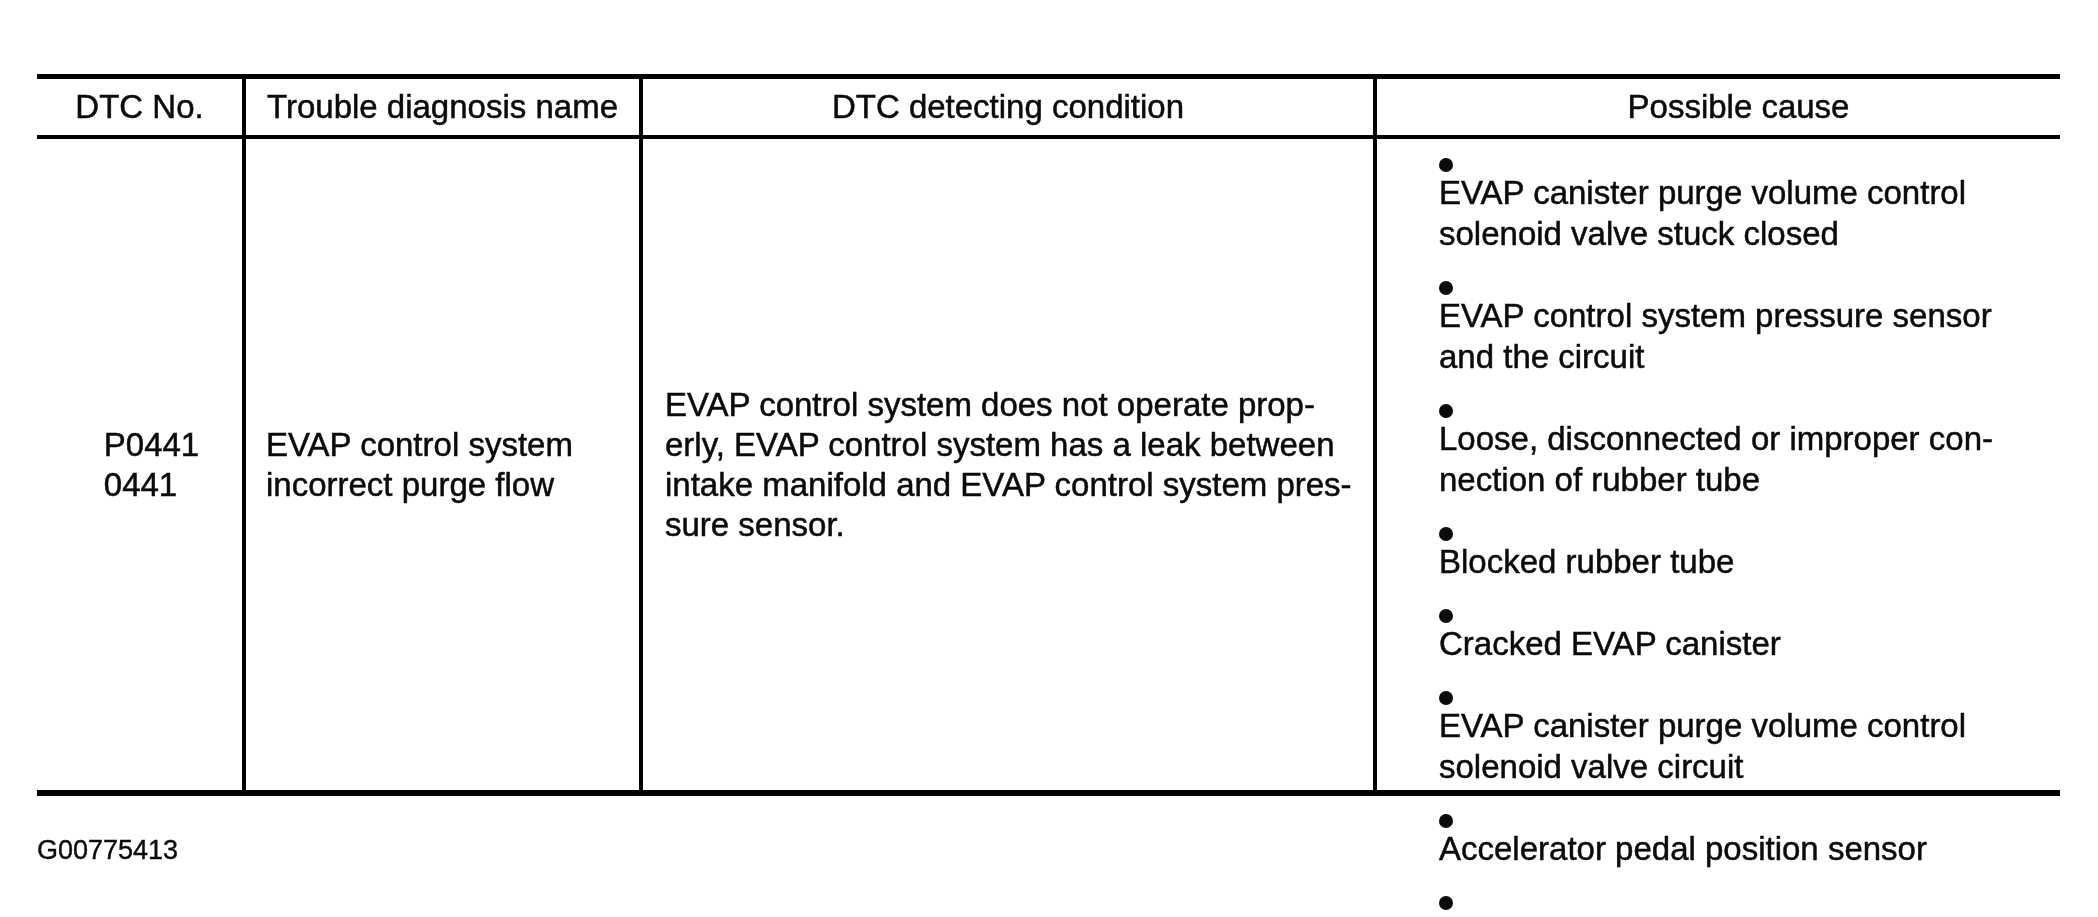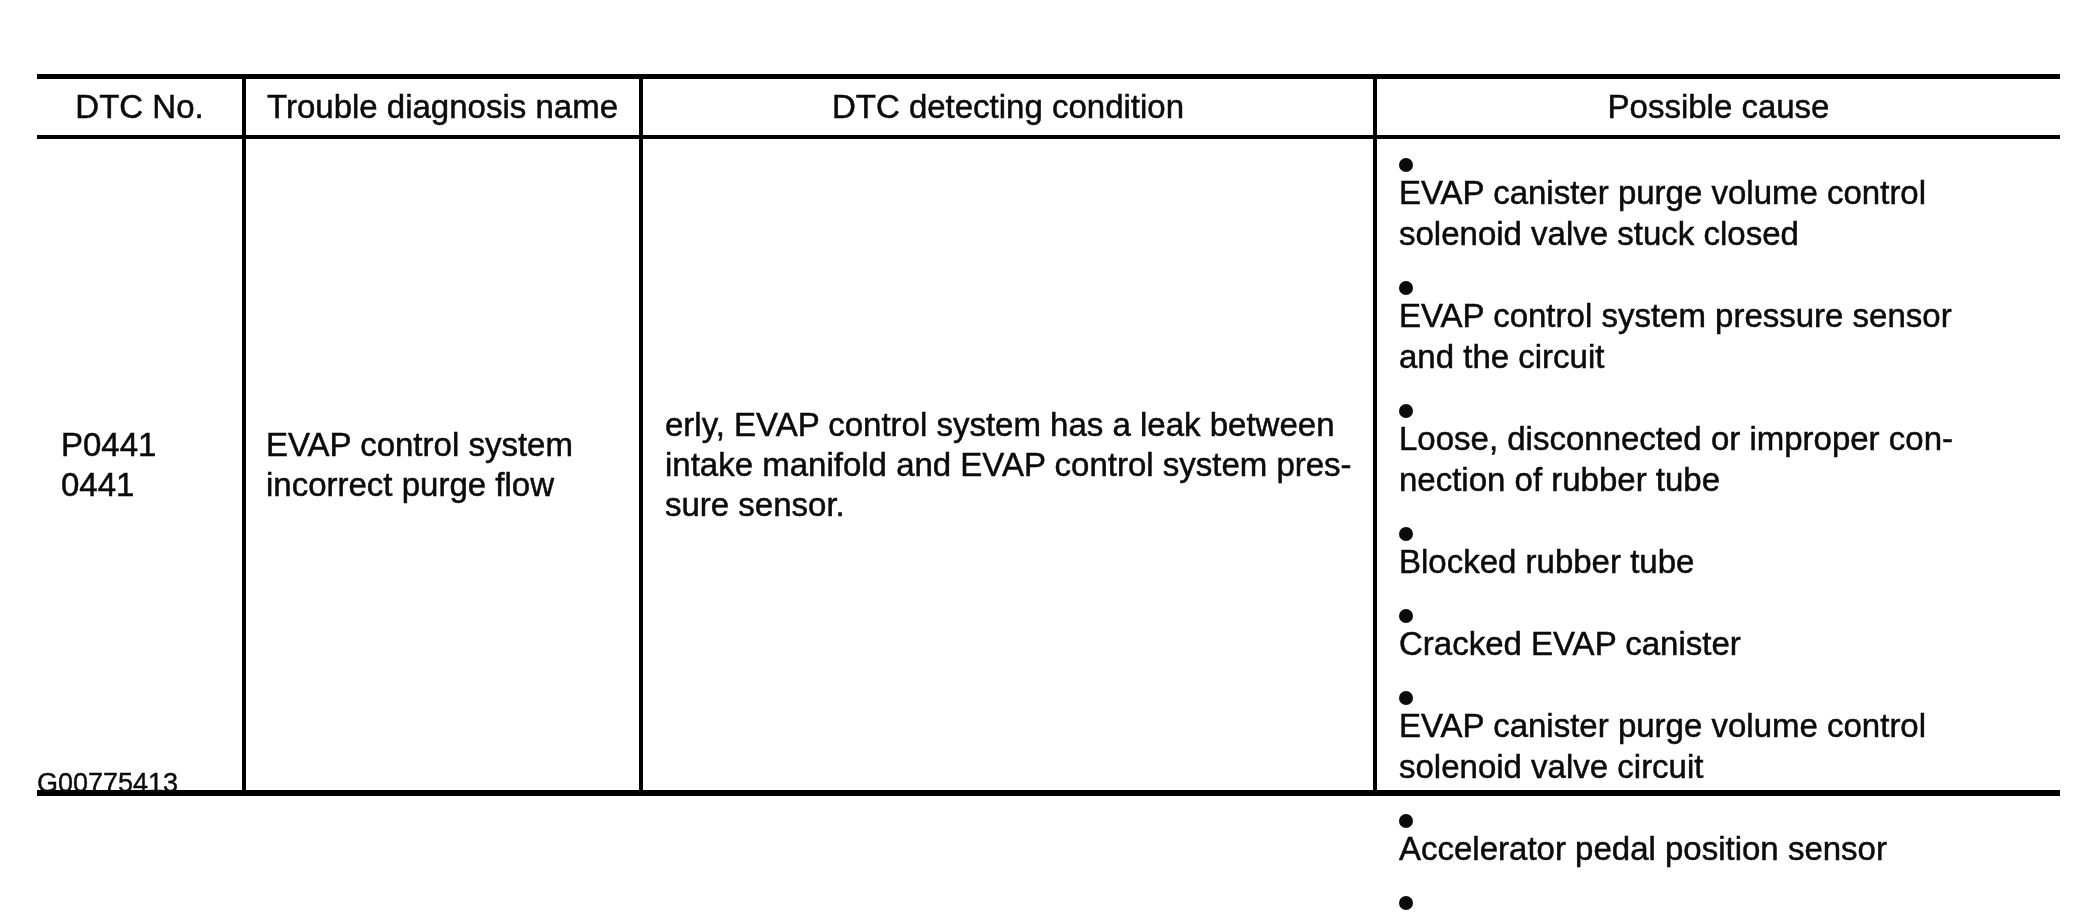--- a/index.html
+++ b/index.html
@@ -19,24 +19,24 @@
     border-top: 5px solid #000;
     border-bottom: 6px solid #000;
     font-size: 33px;
     -webkit-text-stroke: 0.5px currentColor;
   }
   .trow { display: flex; }
   .thead { height: 56px; border-bottom: 4px solid #000; }
   .tbody { height: 651px; }
 
   .cell { box-sizing: border-box; }
-  .c1 { width: 209px; }
+  .c1 { width: 209px; align-items: center; }
   .c2 { width: 397px; }
   .c3 { width: 734px; }
-  .c4 { width: 683px; }
+  .c4 { width: 683px; padding-left: 40px; }
   .sep { border-right: 4px solid #000; }
 
   .th {
     display: flex; align-items: center; justify-content: center;
     text-align: center;
   }
 
   .center-v { display: flex; flex-direction: column; justify-content: center; }
   .td.c1 { padding-left: 24px; }
   .td.c2 { padding-left: 20px; padding-right: 24px; }
@@ -61,21 +61,21 @@
     width: 14px; height: 14px;
     border-radius: 50%;
     background: #0b0b0b;
     margin-top: 13px;
     margin-right: 15px;
   }
   .cause-text .ln { line-height: 41px; }
 
   .figure-id {
     position: absolute;
-    left: 37px; top: 768px;
+    left: 37px; top: 835px;
     font-size: 27px;
     -webkit-text-stroke: 0.4px currentColor;
   }
 </style>
 </head>
 <body>
 
 <div class="page">
 
   <div class="dtc-table">
@@ -97,20 +97,21 @@
 
       <div class="cell c2 td sep center-v">
         <div class="lines">
             <div class="ln">EVAP control system</div>
             <div class="ln">incorrect purge flow</div>
           </div>
       </div>
 
       <div class="cell c3 td sep center-v">
         <div class="lines">
+            <div class="ln">EVAP control system does not operate prop-</div>
             <div class="ln">erly, EVAP control system has a leak between</div>
             <div class="ln">intake manifold and EVAP control system pres-</div>
             <div class="ln">sure sensor.</div>
           </div>
       </div>
 
       <div class="cell c4 td">
         <ul class="cause-list">
 
         <li class="cause">

